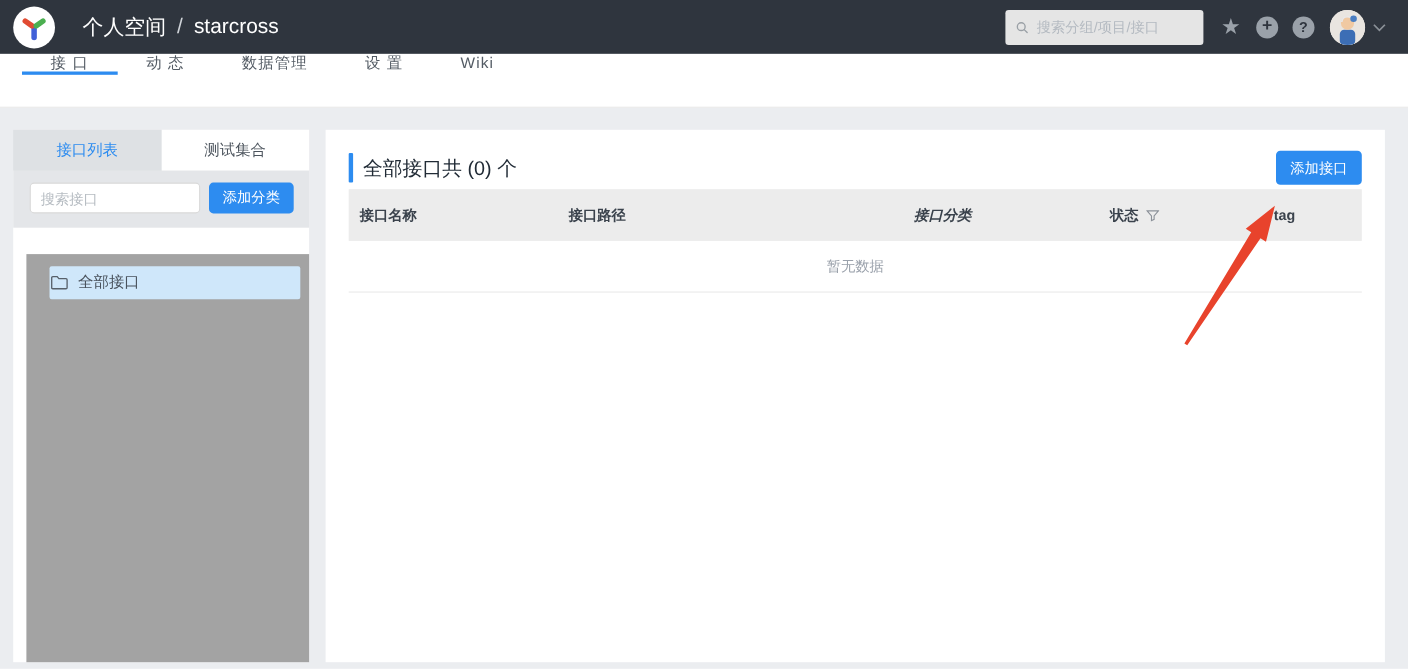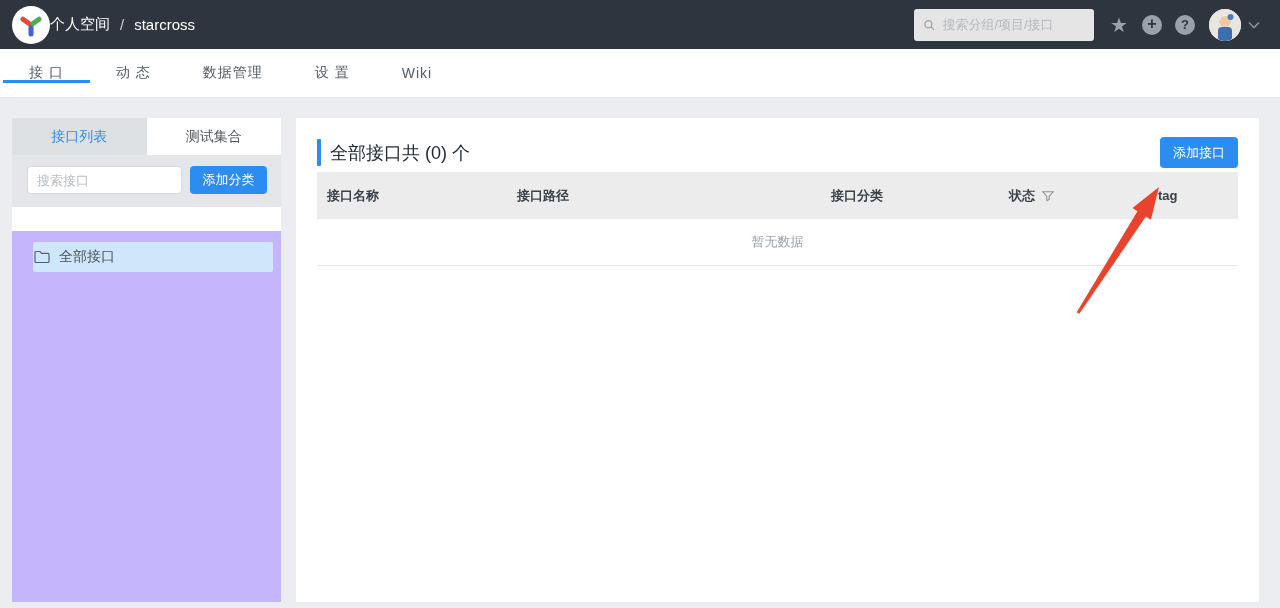--- a/index.html
+++ b/index.html
@@ -15,21 +15,21 @@
     height:49px; background:#2f353e;
     display:flex; align-items:center;
     padding:0 20px 0 12px;
   }
   .logo {
     width:38px; height:38px; border-radius:50%; background:#fff;
     display:flex; align-items:center; justify-content:center;
     flex:none; cursor:pointer;
   }
   .breadcrumb {
-    color:#ffffff; font-size:15px;
+    margin-left:25px; color:#ffffff; font-size:19px;
     display:flex; align-items:center; gap:10px; white-space:nowrap;
   }
   .breadcrumb .sep { color:#cfd3d8; }
   .header-right { margin-left:auto; display:flex; align-items:center; }
   .search-box {
     width:180px; height:32px; background:#e5e5e5; border-radius:3px;
     display:flex; align-items:center; padding:0 9px; gap:7px;
   }
   .search-box input {
     border:none; outline:none; width:100%; font-size:13px; color:#333;
@@ -46,21 +46,21 @@
   .help-ci { margin-left:13px; font-size:13px; }
   .avatar {
     width:32px; height:32px; border-radius:50%; margin-left:14px;
     background:#e9e5e0; overflow:hidden; flex:none; cursor:pointer;
   }
   .chevron { margin-left:7px; cursor:pointer; display:flex; align-items:center; }
 
   
   .nav {
     height:49px; background:#fff; border-bottom:1px solid #e8e8e8;
-    display:flex; align-items:center; padding-left:3px;
+    display:flex; align-items:flex-start; padding-left:20px;
   }
   .nav-tab {
     padding:0 26px; font-size:14px; color:#535b64; letter-spacing:1px;
     display:flex; align-items:center; position:relative; cursor:pointer;
     white-space:nowrap;
   }
   .nav-tab.active::after {
     content:""; position:absolute; left:0; right:0; bottom:-1px;
     height:3px; background:#2d8cf0;
   }
@@ -84,21 +84,21 @@
   .sidebar-search-row input {
     flex:1; min-width:0; height:28px; border:1px solid #d9d9d9; border-radius:4px;
     padding:0 9px; font-size:13px; color:#333; outline:none; font-family:inherit;
   }
   .sidebar-search-row input::placeholder { color:#b6bcc2; }
   .btn-blue {
     background:#2d8cf0; color:#fff; border:none; border-radius:4px;
     font-size:13px; font-family:inherit; cursor:pointer;
   }
   .add-cat-btn { width:77px; height:28px; flex:none; }
-  .tree { flex:1; background:#c4b5fd; padding-top:11px; }
+  .tree { flex:1; background:#a3a3a3; padding-top:11px;margin-left:12px; }
   .tree-item {
     height:30px; display:flex; align-items:center; gap:9px;
     margin:0 8px 6px 21px; font-size:14px; color:#49525c;
     border-radius:2px; cursor:pointer; padding-left:1px;
   }
   .tree-item.selected { background:#cfe7fa; }
 
   
   .main { flex:1; background:#fff; padding:18px 21px 0 21px; }
   .main-header { display:flex; align-items:center; justify-content:space-between; height:33px; }
@@ -106,21 +106,21 @@
   .title-bar { width:4px; height:27px; background:#2d8cf0; border-radius:1px; flex:none; }
   .add-if-btn { width:78px; height:31px; }
   .table { margin-top:3px; }
   .thead {
     display:flex; background:#ececec; height:47px; align-items:center;
     font-size:13px; font-weight:bold; color:#3a424c;
   }
   .th { padding-left:10px; display:flex; align-items:center; gap:7px; flex:none; }
   .th-name { width:190px; }
   .th-path { width:314px; }
-  .th-cat  { width:178px; }
+  .th-cat  { width:178px;font-style:italic; }
   .th-status { width:149px; }
   .th-tag { flex:1; }
   .filter-icon { cursor:pointer; display:flex; align-items:center; }
   .empty-row {
     height:47px; display:flex; align-items:center; justify-content:center;
     color:#9aa1ab; font-size:13px; border-bottom:1px solid #e9e9e9;
   }
 
   
   .arrow-overlay {

